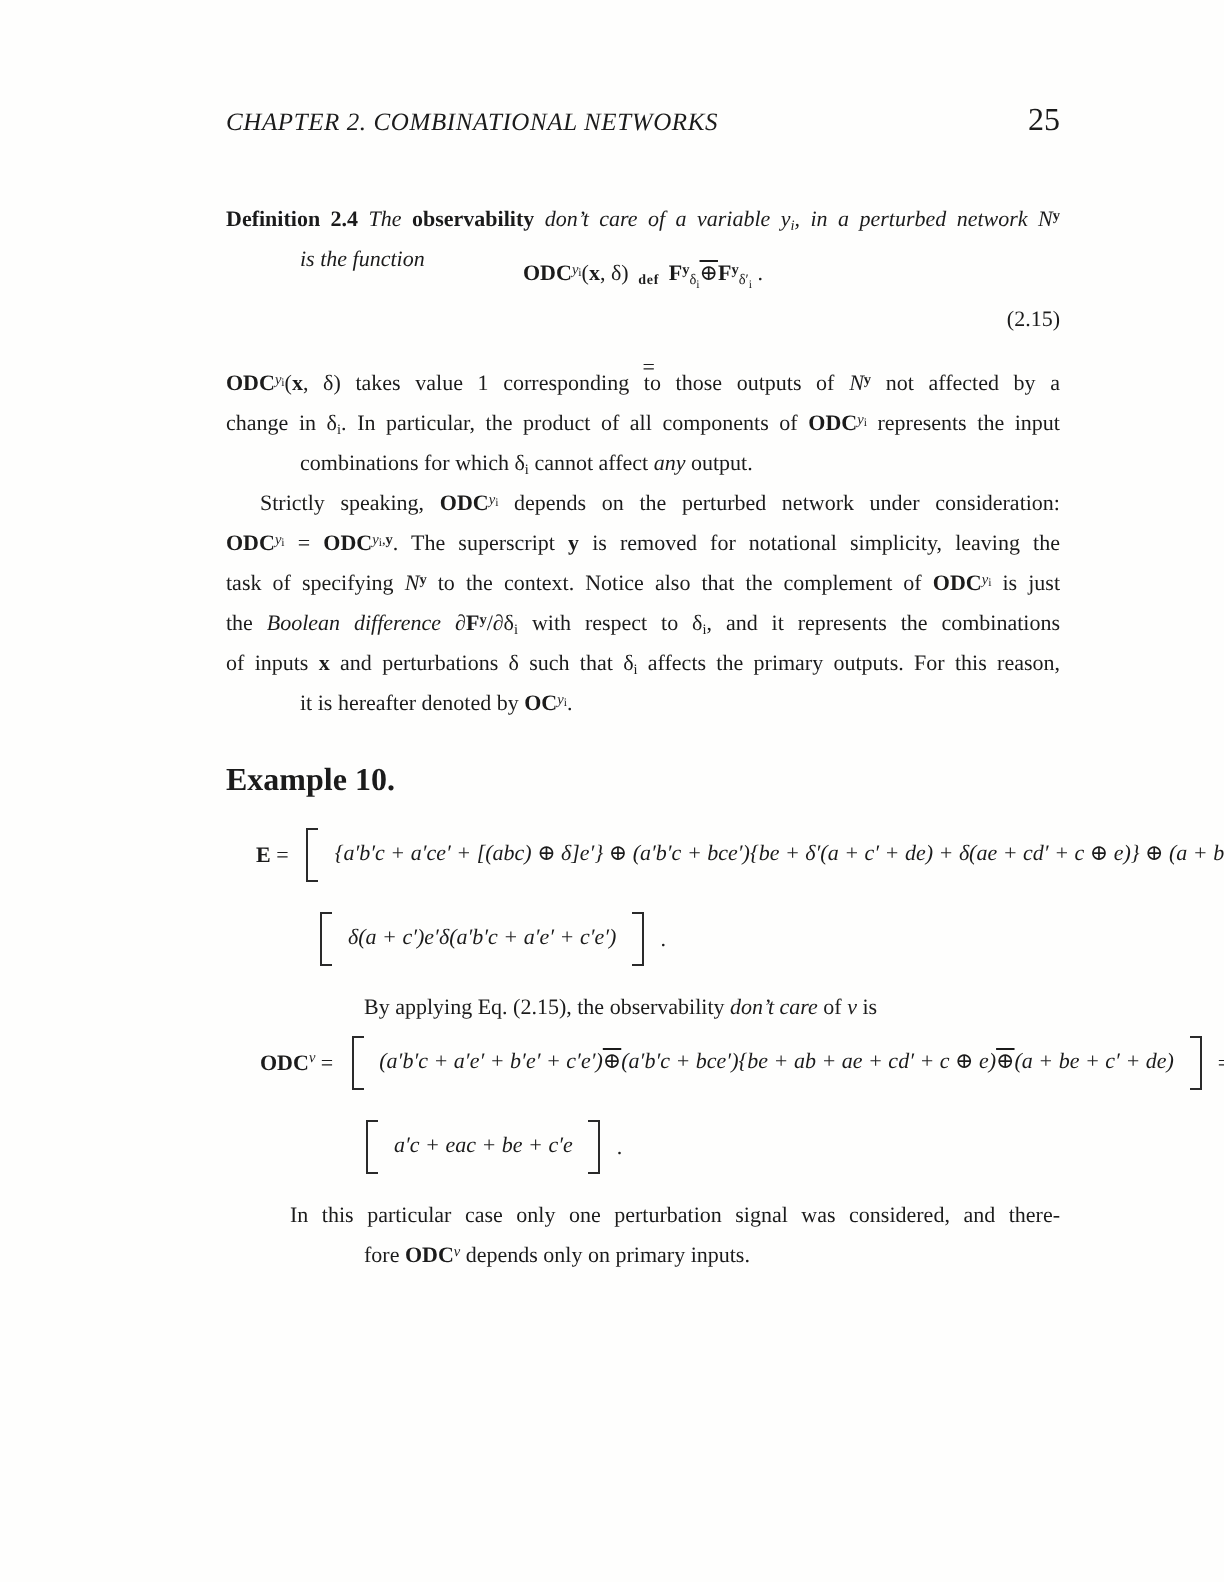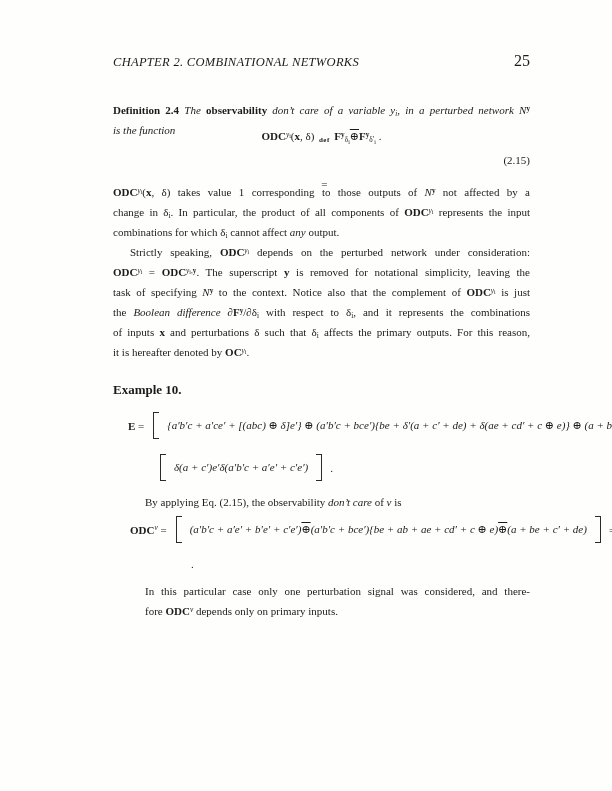--- a/index.html
+++ b/index.html
@@ -11,40 +11,40 @@
   .page{box-sizing:border-box;width:612px;height:791px;padding:52px 82px 0 113px;position:relative;}
 
   
   .hdr{display:flex;justify-content:space-between;align-items:baseline;margin-bottom:30px;font-size:12.5px;}
   .hdr-ch{font-style:italic;letter-spacing:0.3px;}
   .hdr-pn{font-style:normal;font-size:16px;}
 
   
   .para{font-size:11px;}
   .para .jl{line-height:20px;text-align:justify;text-align-last:justify;}
-  .para .jl.last{text-align-last:left;}
+  .para .jl.last{text-align-last:left;margin-left:37px;}
   .indent .jl:first-child{padding-left:17px;}
 
   
   b{font-weight:700;font-style:normal;}
   i{font-style:italic;}
   sup{font-size:66%;line-height:0;position:relative;top:-0.45em;vertical-align:baseline;}
   sub{font-size:66%;line-height:0;position:relative;top:0.3em;vertical-align:baseline;}
   sup sub,sub sub,sup sup{font-size:80%;}
   .xn{text-decoration:overline;text-decoration-thickness:1px;}
   .st{display:inline-flex;flex-direction:column;align-items:center;line-height:1;vertical-align:-2px;margin:0 2px;gap:36px;}
   .st-o{font-size:7px;font-weight:700;letter-spacing:0.4px;margin-bottom:-1px;}
   .st-b{font-size:11px;}
 
   
   .eqnum-row{position:relative;display:flex;justify-content:center;align-items:center;height:28px;margin:6px 0 8px;font-size:11px;}
   .eqnum{position:absolute;right:0;top:50%;transform:translateY(-50%);font-size:11px;}
 
   
-  .exhead{font-weight:700;font-size:13px;margin:20px 0 14px;}
+  .exhead{font-weight:700;font-size:16px;margin:20px 0 14px;}
   .exbody{margin-left:32px;}
   .exbody .para{margin-bottom:0;}
 
   
   .eq{display:flex;align-items:center;font-size:11px;}
   .eq-lhs{margin-right:9px;white-space:nowrap;}
   .tail{margin-left:8px;}
   .mx{display:inline-flex;align-items:stretch;}
   .mxb{width:5px;}
   .mxb.l{border-left:1px solid #2a2a2a;border-top:1px solid #2a2a2a;border-bottom:1px solid #2a2a2a;margin-right:6px;}
@@ -138,20 +138,28 @@
         <span class="mxr">
           <span class="mrow">(a′b′c + a′e′ + b′e′ + c′e′)<span class="xn">⊕</span>(a′b′c + bce′)</span>
           <span class="mrow">{be + ab + ae + cd′ + c ⊕ e)<span class="xn">⊕</span>(a + be + c′ + de)</span>
         </span>
         <span class="mxb r"></span>
       </span>
       <span class="tail">=</span>
     </div>
 
     <div class="eq m3">
+      <span class="mx">
+        <span class="mxb l"></span>
+        <span class="mxr">
+          <span class="mrow">a′c + e</span>
+          <span class="mrow">ac + be + c′e</span>
+        </span>
+        <span class="mxb r"></span>
+      </span>
       <span class="tail">.</span>
     </div>
 
     <div class="para">
         <div class="jl">In this particular case only one perturbation signal was considered, and there-</div>
         <div class="jl last">fore <b>ODC</b><sup><i>v</i></sup> depends only on primary inputs.</div>
       </div>
 
   </div>
 </div>

